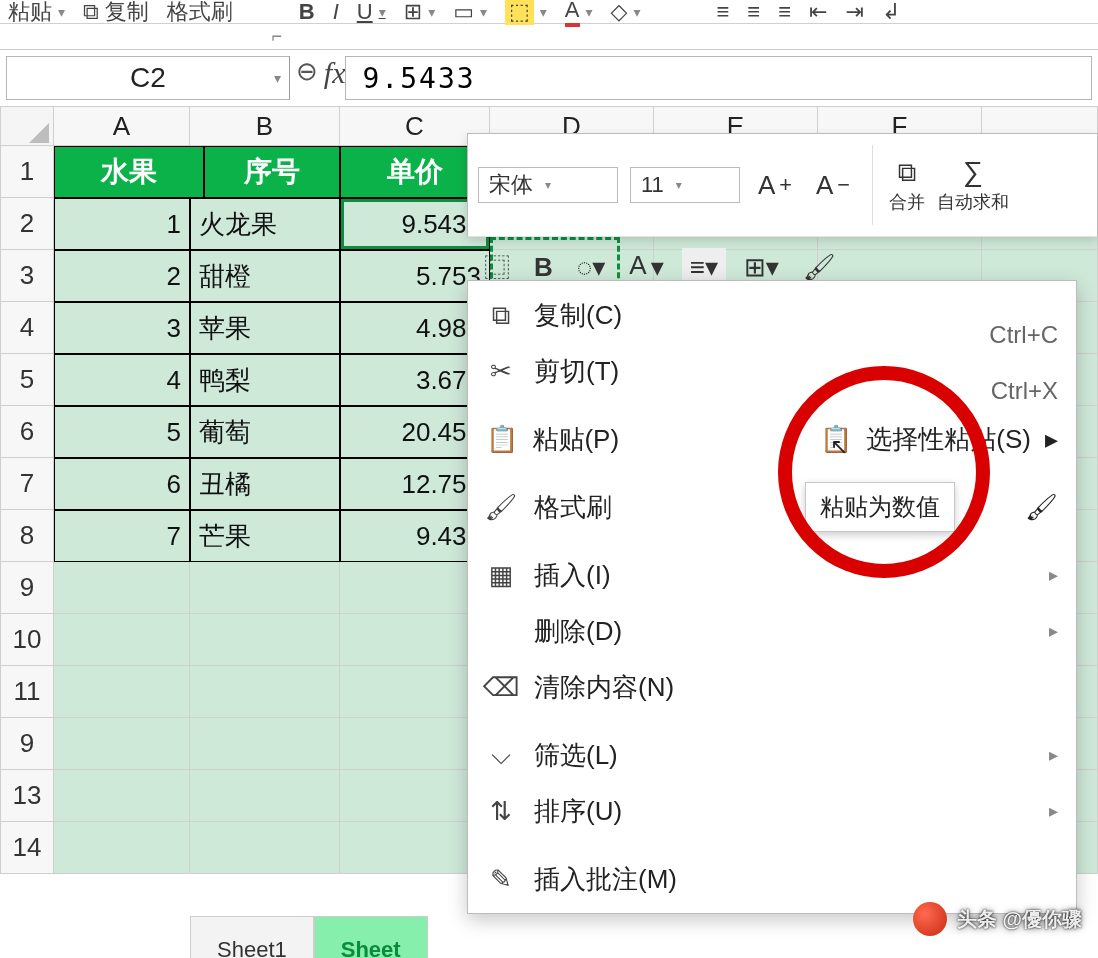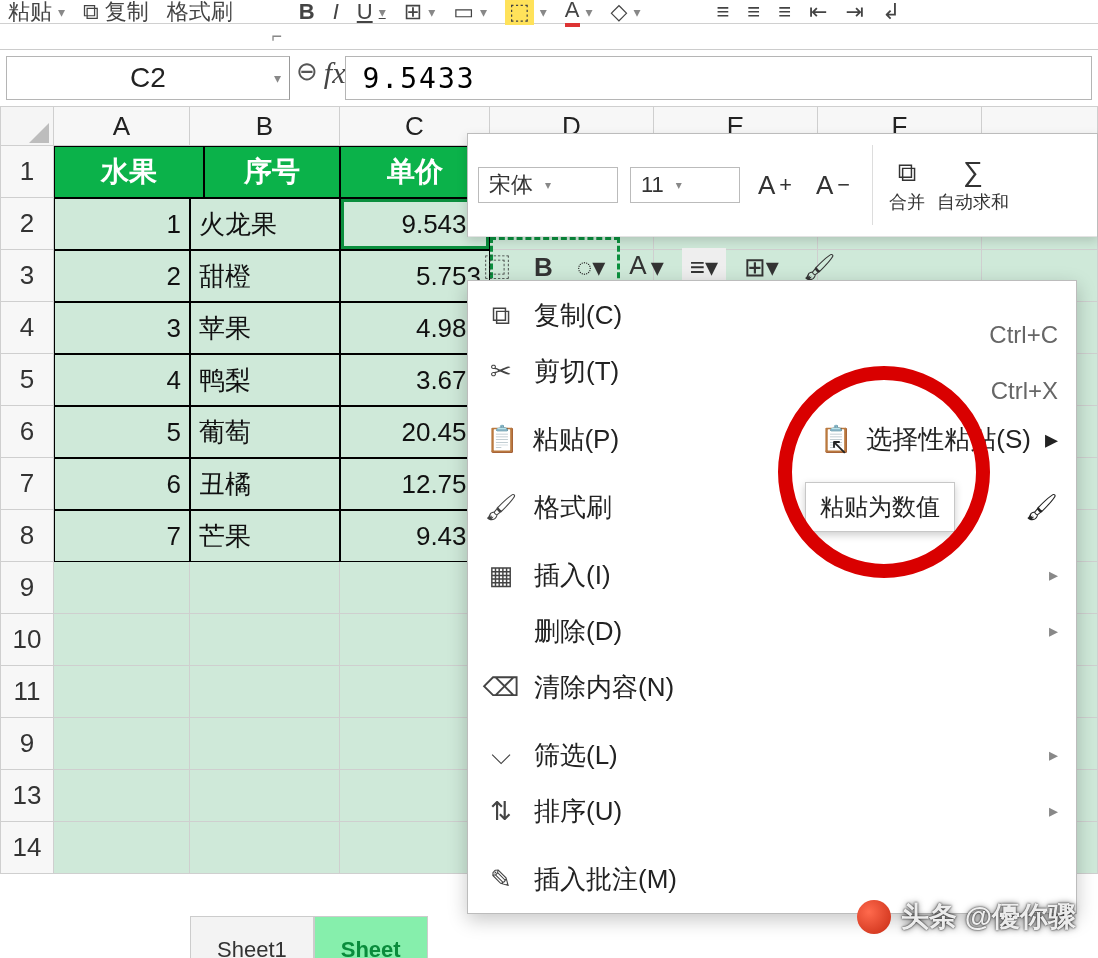--- a/index.html
+++ b/index.html
@@ -90,21 +90,21 @@
   .red-circle {
     position: absolute; width: 212px; height: 212px; border: 14px solid #d90000; border-radius: 50%; pointer-events:none;
   }
 
   
   .sheet-tabs { position: absolute; left: 190px; bottom: 0; display:flex; height: 42px; font-size: 22px; }
   .sheet-tab { padding: 20px 26px; border: 1px solid #ccc; border-bottom: none; background:#f3f3f3; color:#333; }
   .sheet-tab.active { color:#0a8c3c; font-weight:600; background:#86efac; }
 
   
-  .watermark { position:absolute; right: 22px; bottom: 22px; font-size: 28px; color: rgba(255,255,255,.92); font-weight: 600; text-shadow: 0 0 6px rgba(0,0,0,.6), 0 0 2px #000; display:flex; align-items:center; gap:10px; pointer-events:none;justify-content:flex-end;}
+  .watermark { position:absolute; right: 16px; bottom: 22px; font-size: 20px; color: rgba(255,255,255,.92); font-weight: 600; text-shadow: 0 0 6px rgba(0,0,0,.6), 0 0 2px #000; display:flex; align-items:center; gap:10px; pointer-events:none;justify-content:flex-end;}
   .wm-logo { width:34px; height:34px; border-radius:50%; background: radial-gradient(circle at 35% 35%, #ff6a4d, #c72a13); }
 
   .col-A { width: 136px; }
   .col-B { width: 150px; }
   .col-C { width: 150px; }
   .col-D { width: 164px; }
   .col-E { width: 164px; }
   .col-F { width: 164px; }
   .col-rest { flex:1; }
 </style>

